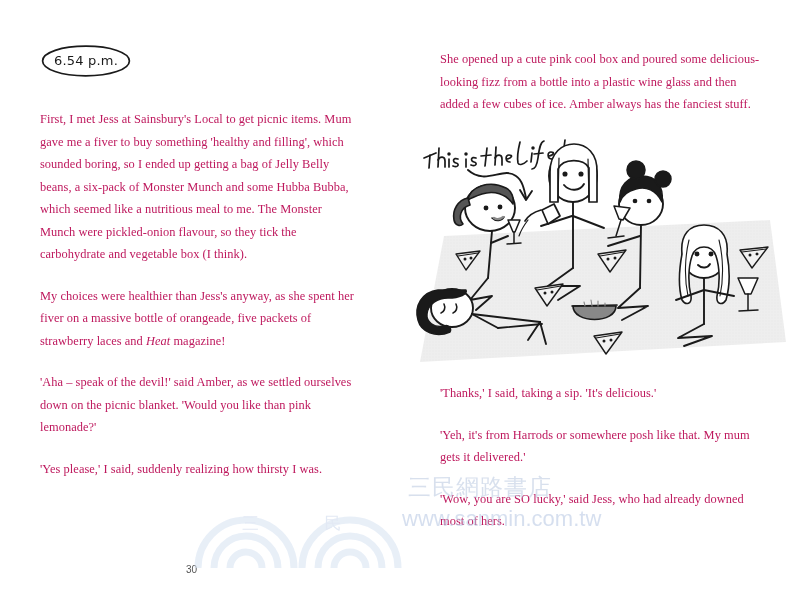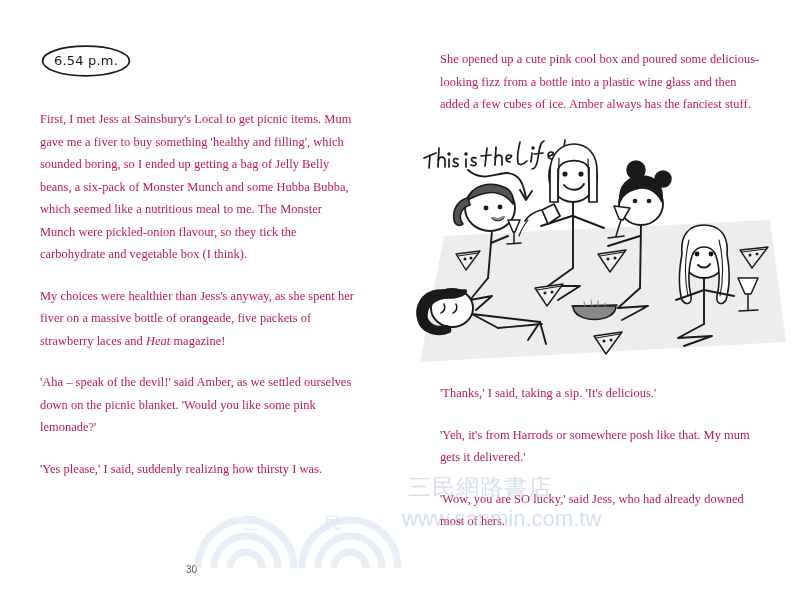--- a/index.html
+++ b/index.html
@@ -152,21 +152,21 @@
         <svg width="92" height="34" viewBox="0 0 92 34">
           <path d="M46 2.2 C70.5 2.2 89.4 8.6 89.4 16.9 C89.4 25.4 70.0 31.8 45.6 31.8 C21.6 31.8 2.6 25.2 2.6 16.9 C2.6 8.4 21.8 2.2 46 2.2 Z" fill="none" stroke="#1a1a1a" stroke-width="1.7" stroke-linecap="round"></path>
         </svg>
         <span class="time-text">6.54 p.m.</span>
       </div>
 
       <p class="para">First, I met Jess at Sainsbury's Local to get picnic items. Mum gave me a fiver to buy something 'healthy and filling', which sounded boring, so I ended up getting a bag of Jelly Belly beans, a six-pack of Monster Munch and some Hubba Bubba, which seemed like a nutritious meal to me. The Monster Munch were pickled-onion flavour, so they tick the carbohydrate and vegetable box (I think).</p>
       <p class="para">
         <span>My choices were healthier than Jess's anyway, as she spent her fiver on a massive bottle of orangeade, five packets of strawberry laces and </span><em>Heat</em><span> magazine!</span>
       </p>
-      <p class="para">'Aha – speak of the devil!' said Amber, as we settled ourselves down on the picnic blanket. 'Would you like some pink lemonade?'</p>
+      <p class="para">'Aha – speak of the devil!' said Amber, as we settled ourselves down on the picnic blanket. 'Would you like than pink lemonade?'</p>
       <p class="para">'Yes please,' I said, suddenly realizing how thirsty I was.</p>
 
     </div>
     <div class="folio" id="folio-left">30</div>
   </div>
 
   <div class="page" id="page-right">
     <div class="page-body">
       <p class="para">She opened up a cute pink cool box and poured some delicious-looking fizz from a bottle into a plastic wine glass and then added a few cubes of ice. Amber always has the fanciest stuff.</p>
     </div>

